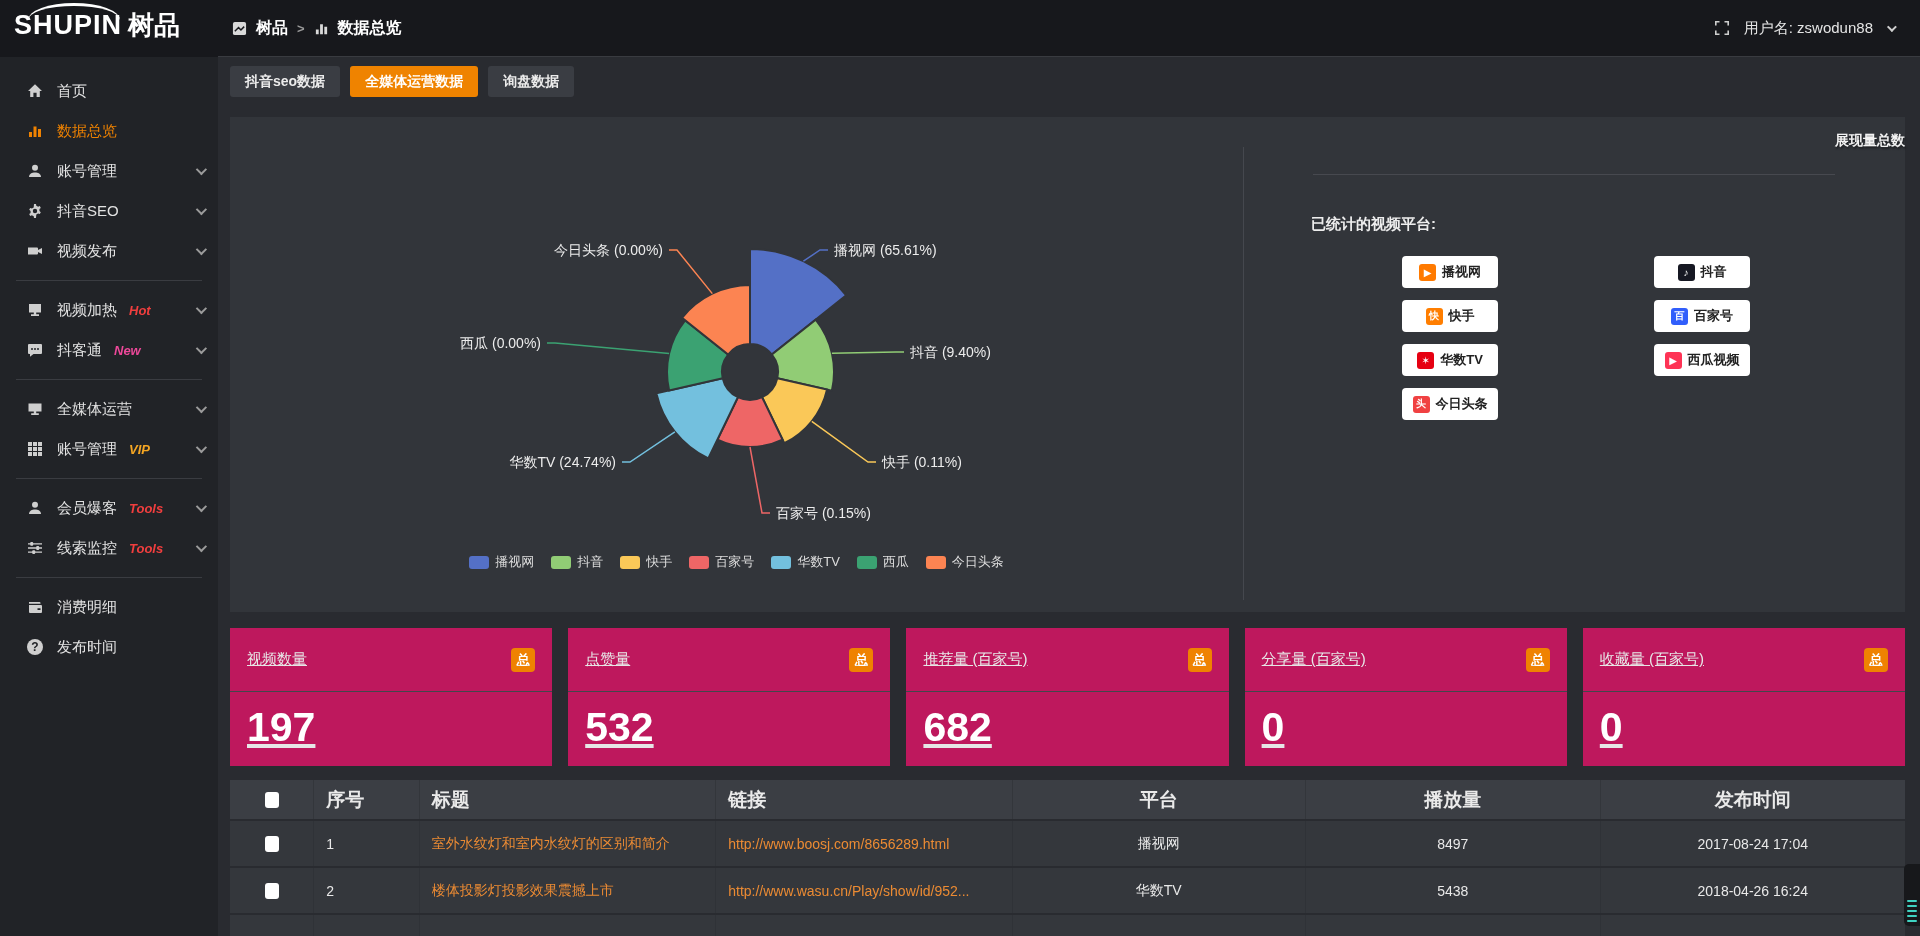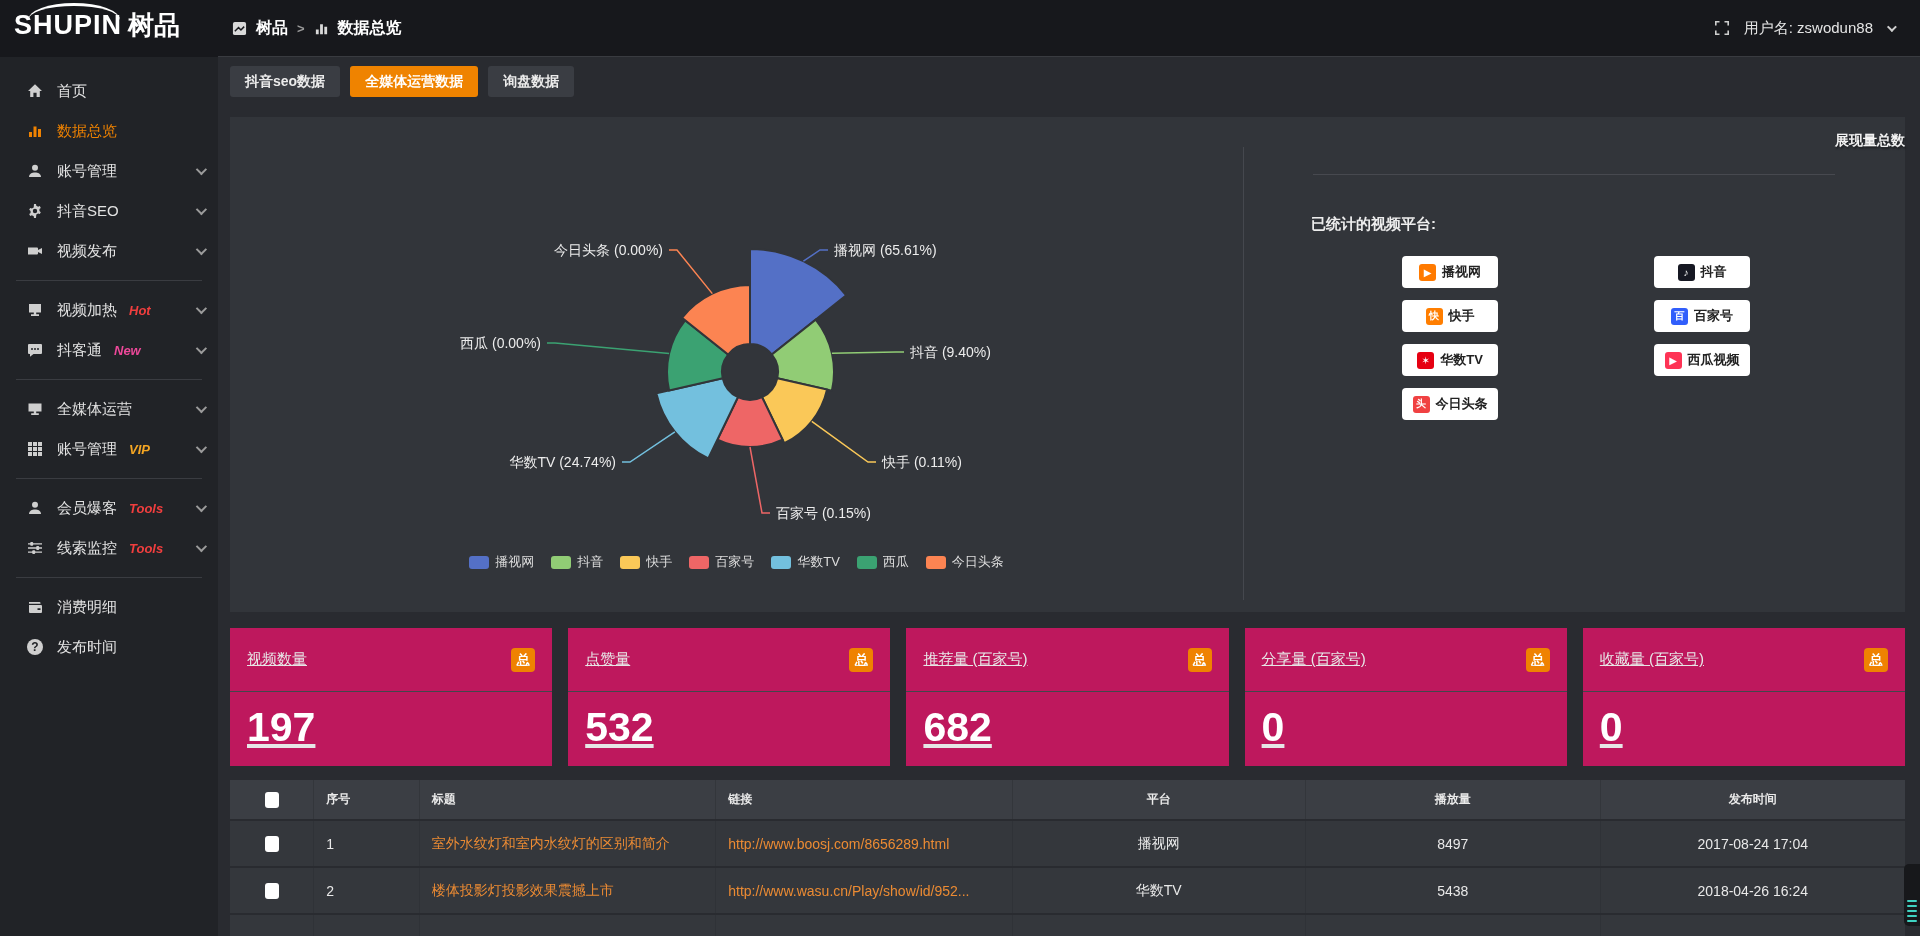--- a/index.html
+++ b/index.html
@@ -66,21 +66,21 @@
   .cards { display:flex; gap:16px; margin-top:16px; }
   .card { flex:1; height:138px; background:#be185d;text-decoration:underline; }
   .card-head { height:64px; padding:0 17px; display:flex; align-items:center; justify-content:space-between; border-bottom:1px solid #43464c; }
   .card-label { font-size:15px; color:#e8e8e8; }
   .badge-total { width:24px; height:24px; background:#ef8201; border-radius:4px; color:#fff; font-size:13px; font-weight:bold;
     display:flex; align-items:center; justify-content:center; }
   .card-value { padding:12px 17px 0; font-size:41px; font-weight:600; color:#fff; }
 
   
   .dtable { width:100%; border-collapse:collapse; margin-top:14px; table-layout:fixed; }
-  .dtable th { background:#3b3e44; height:40px; font-size:12px; color:#eaeaea; font-weight:bold; border-left:1px solid #33363b;}
+  .dtable th { background:#3b3e44; height:40px; font-size:19px; color:#eaeaea; font-weight:bold; border-left:1px solid #33363b;}
   .dtable th:first-child { border-left:none; }
   .dtable td { background:#34373c; height:47px; font-size:14px; color:#e9e9e9; border-top:2px solid #292b30; border-left:1px solid #2f3237;}
   .dtable td:first-child { border-left:none; }
   .col-cb { width:5%; text-align:center; }
   .col-no { width:6.3%; text-align:left; padding-left:12px; }
   .col-title { width:17.7%; text-align:left; padding-left:12px; }
   .col-link { width:17.7%; text-align:left; padding-left:12px; }
   .col-platform { width:17.5%; text-align:center; }
   .col-plays { width:17.6%; text-align:center; }
   .col-time { width:18.2%; text-align:center; }

